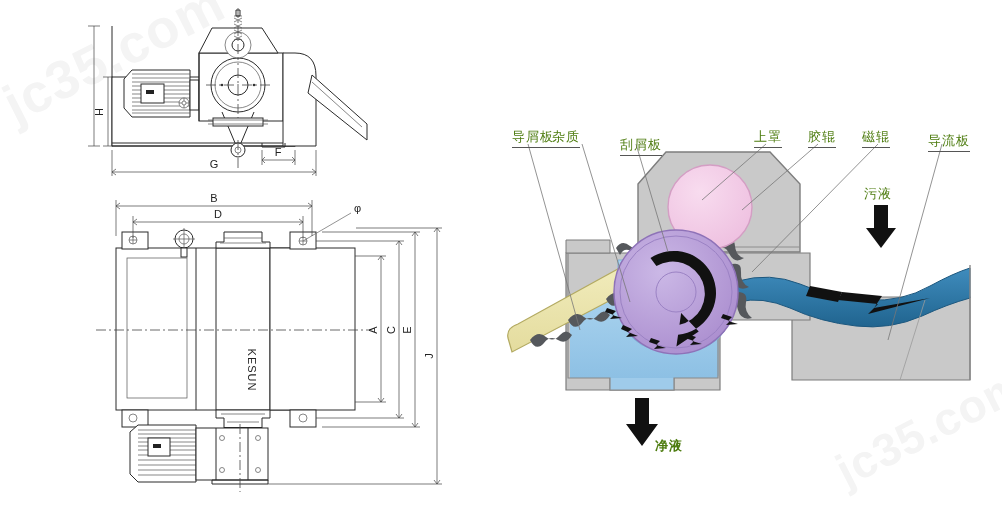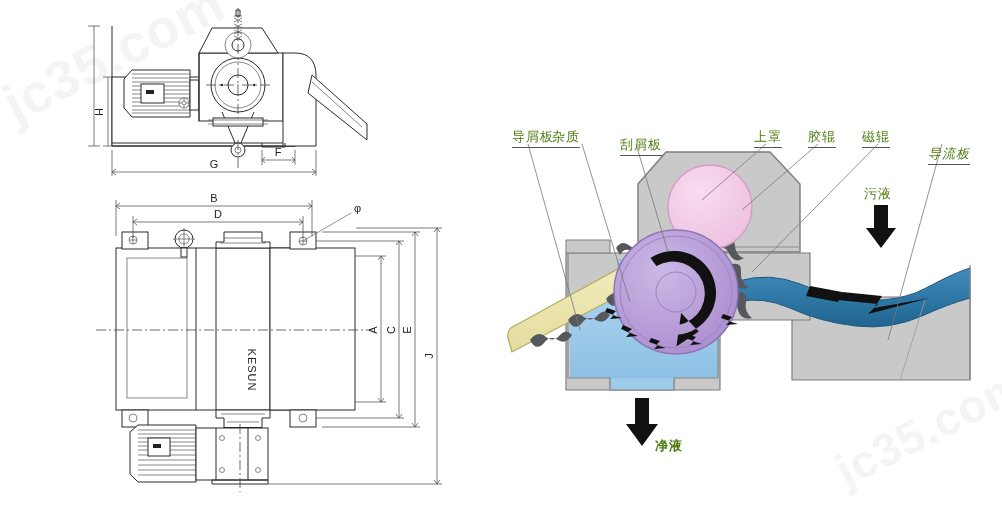--- a/index.html
+++ b/index.html
@@ -345,18 +345,18 @@
       <path d="M472,144 L418,340"></path>
     </g>
   </svg>
 
   <div class="cnlabel u" style="left:512px;top:128px;">导屑板</div>
   <div class="cnlabel u" style="left:552px;top:128px;">杂质</div>
   <div class="cnlabel u" style="left:620px;top:136px;">刮屑板</div>
   <div class="cnlabel u" style="left:754px;top:128px;">上罩</div>
   <div class="cnlabel u" style="left:808px;top:128px;">胶辊</div>
   <div class="cnlabel u" style="left:862px;top:128px;">磁辊</div>
-  <div class="cnlabel u" style="left:928px;top:145px;font-style:italic;">导流板</div>
+  <div class="cnlabel u" style="left:928px;top:132px;">导流板</div>
 
   <div class="cnlabel" style="left:864px;top:185px;">污液</div>
   <div class="cnlabel" style="left:655px;top:437px;font-weight:bold;">净液</div>
 
 </div>
 
 </body></html>

